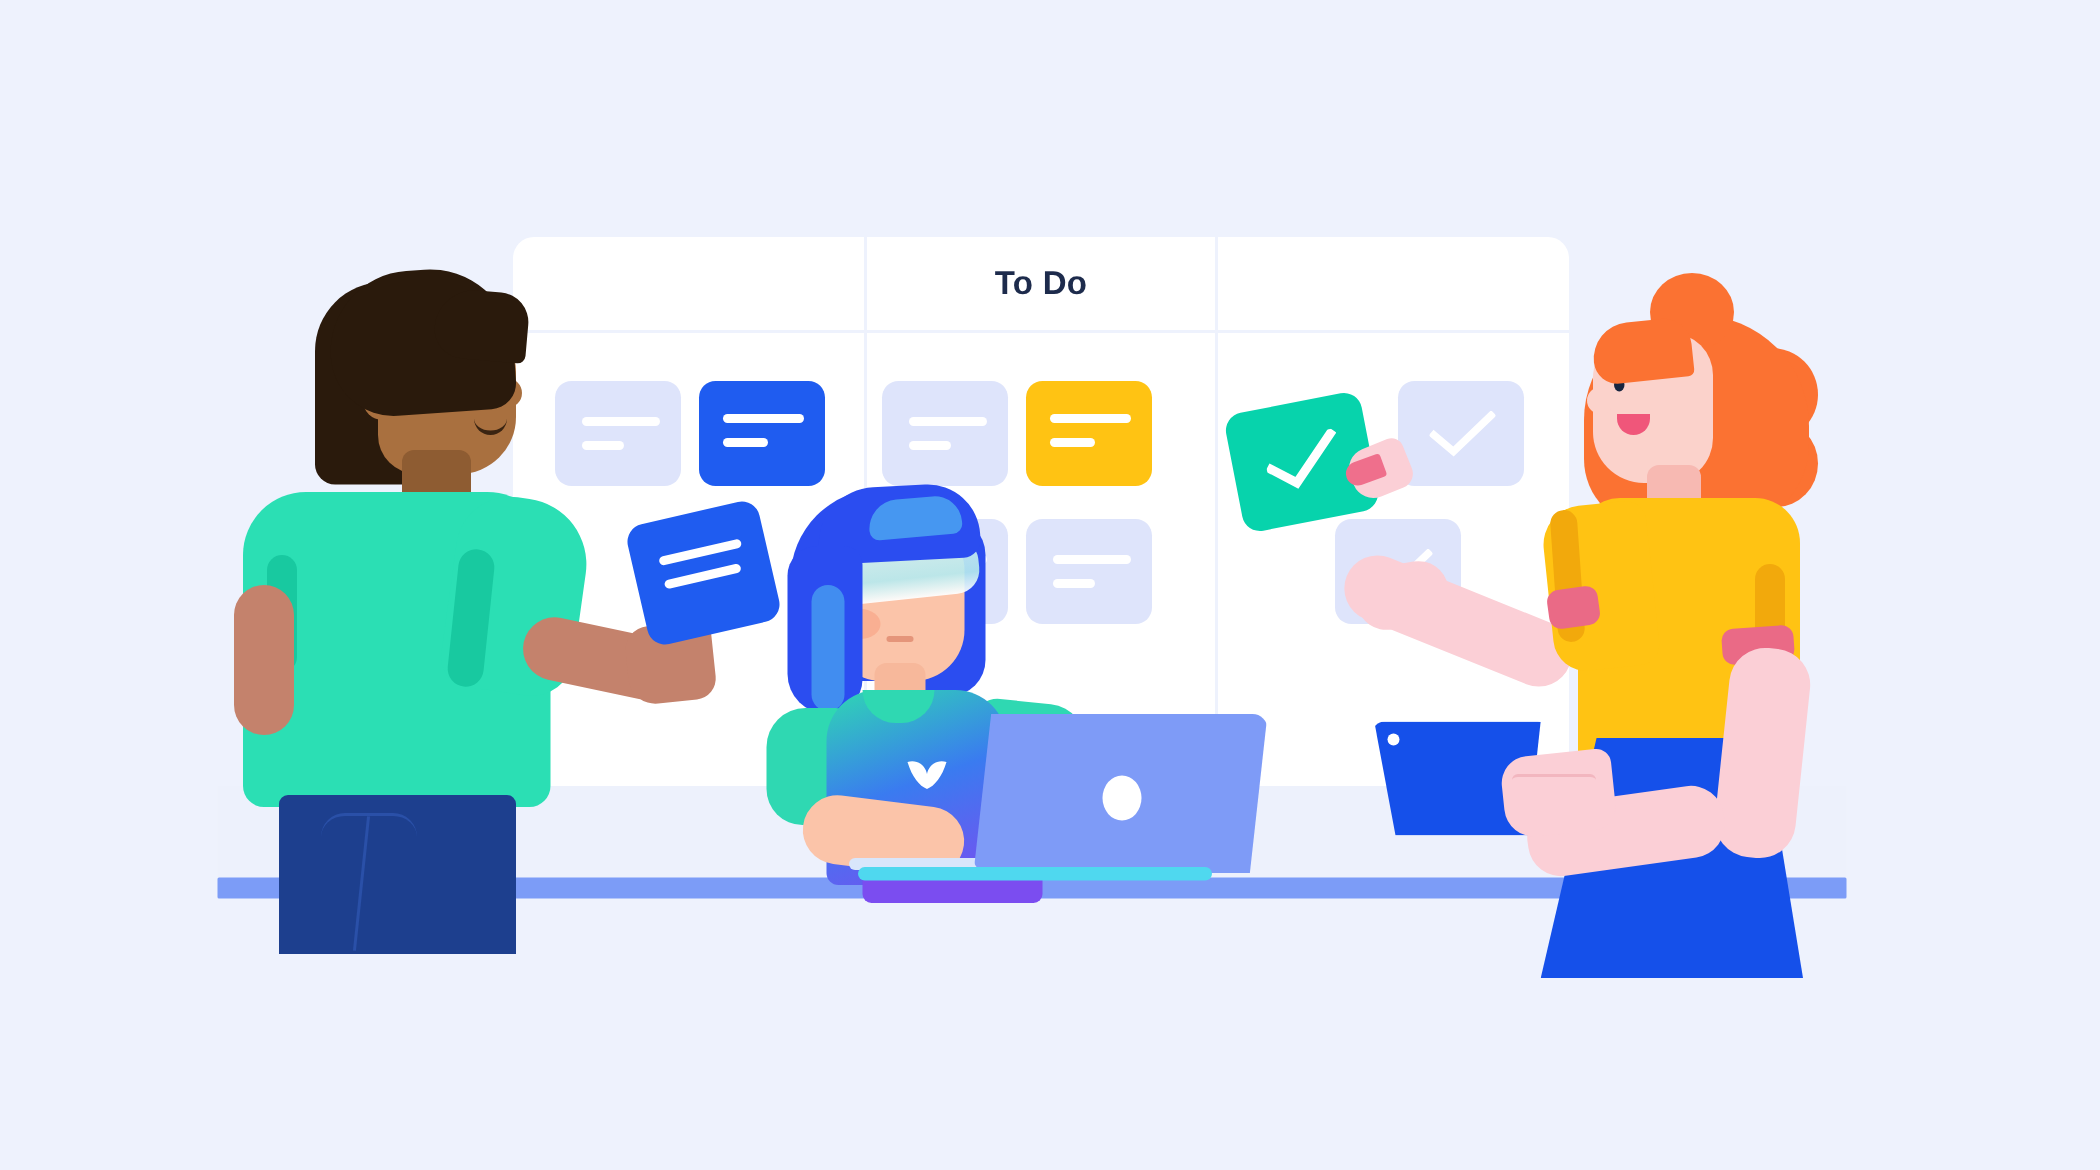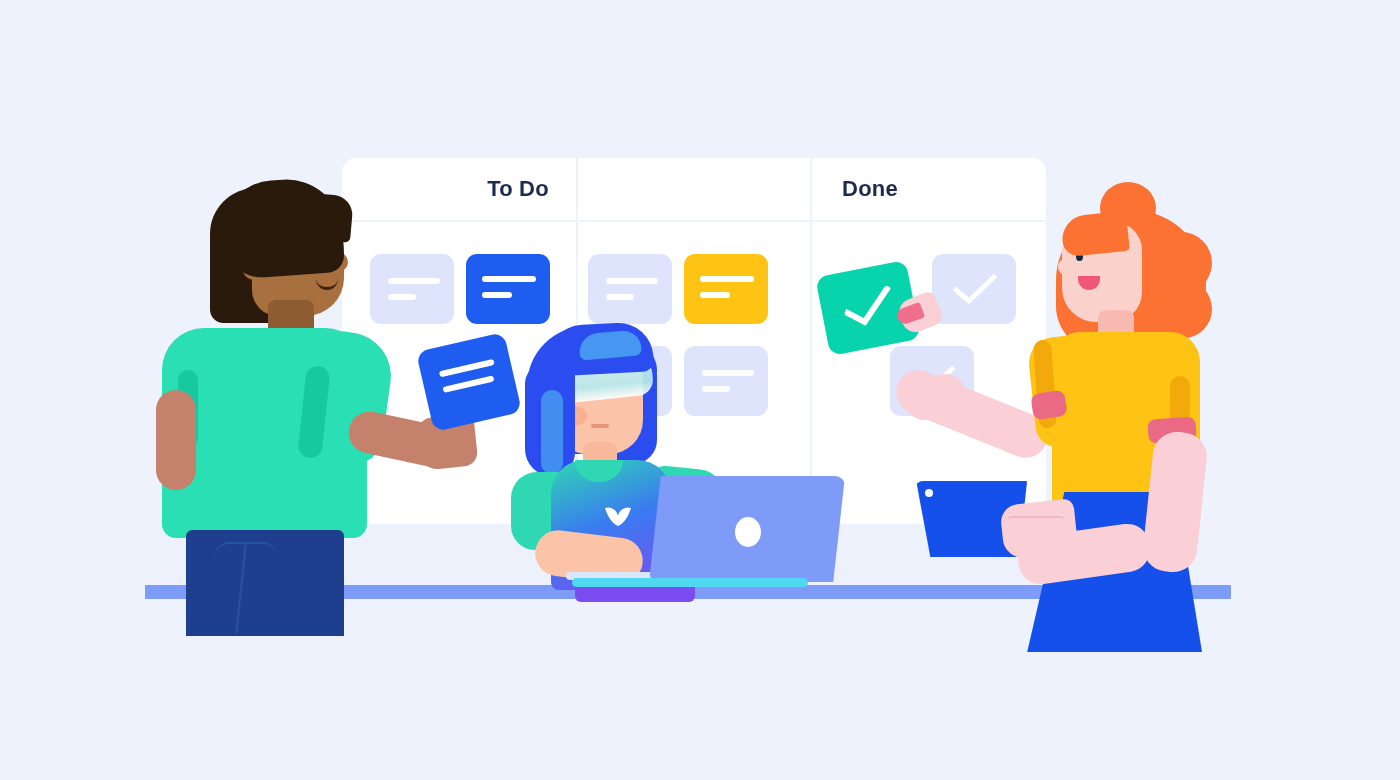--- a/index.html
+++ b/index.html
@@ -418,21 +418,20 @@
 </style>
 </head>
 <body>
 
 <div id="stage">
 
   <div class="board">
 
     <div class="board-header">
       <div class="col-head">To Do</div>
-      <div class="col-head">Done</div>
     </div>
     <div class="board-hdiv"></div>
     <div class="board-vdiv v1"></div>
     <div class="board-vdiv v2"></div>
 
     <div class="col-body c1">
       <div class="card lav" style="left:28px;top:34px;width:84px;height:70px;">
         <span class="line" style="left:18px;top:24px;width:52px;"></span>
         <span class="line" style="left:18px;top:40px;width:28px;"></span>
       </div>

